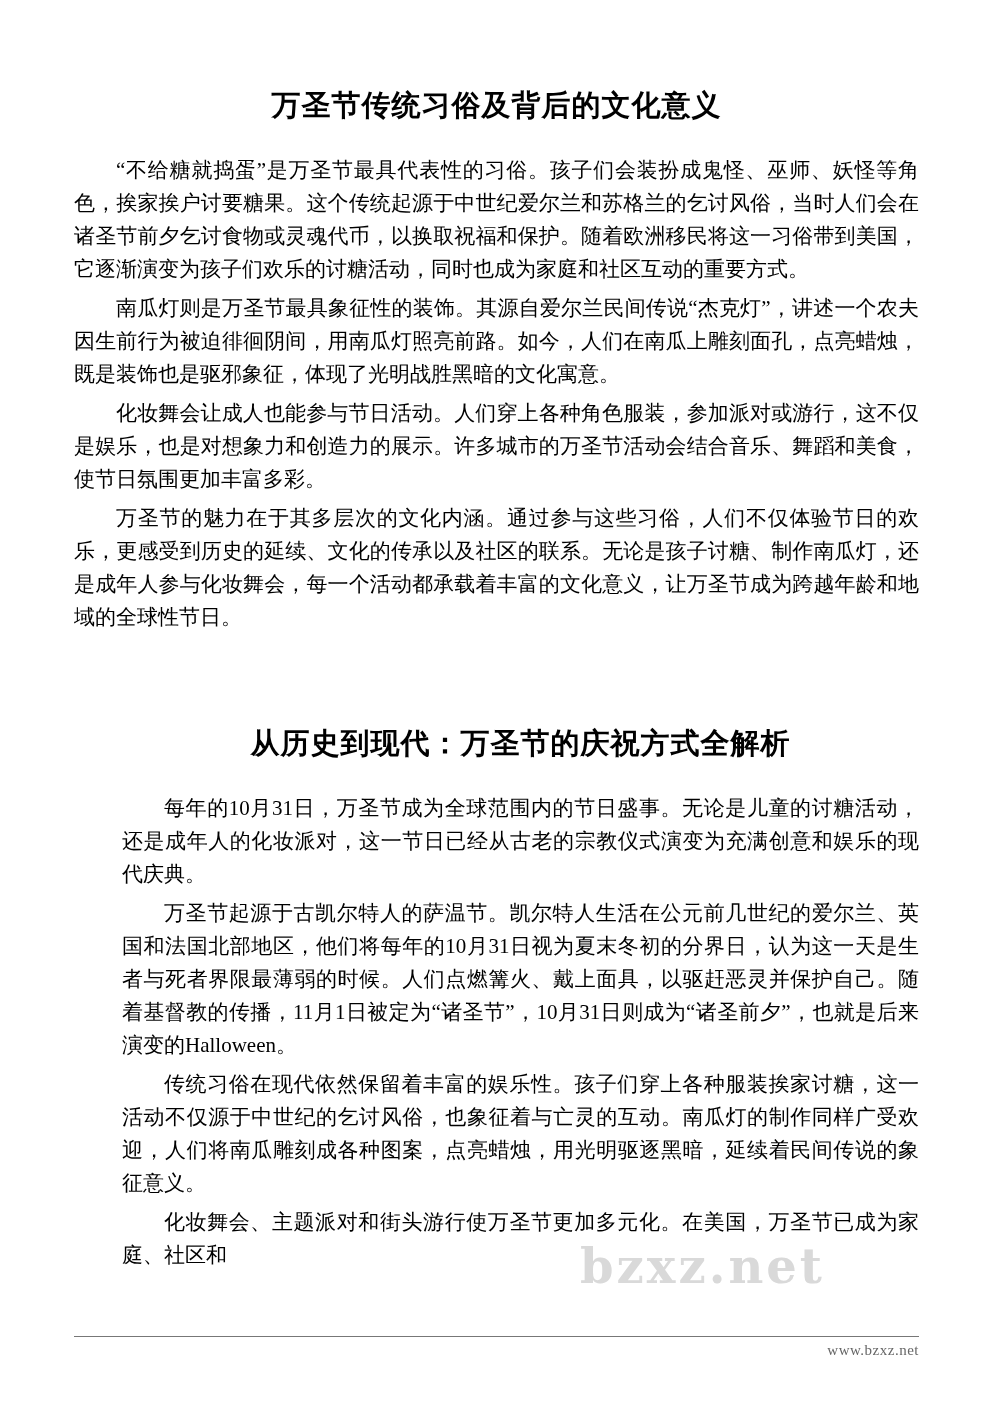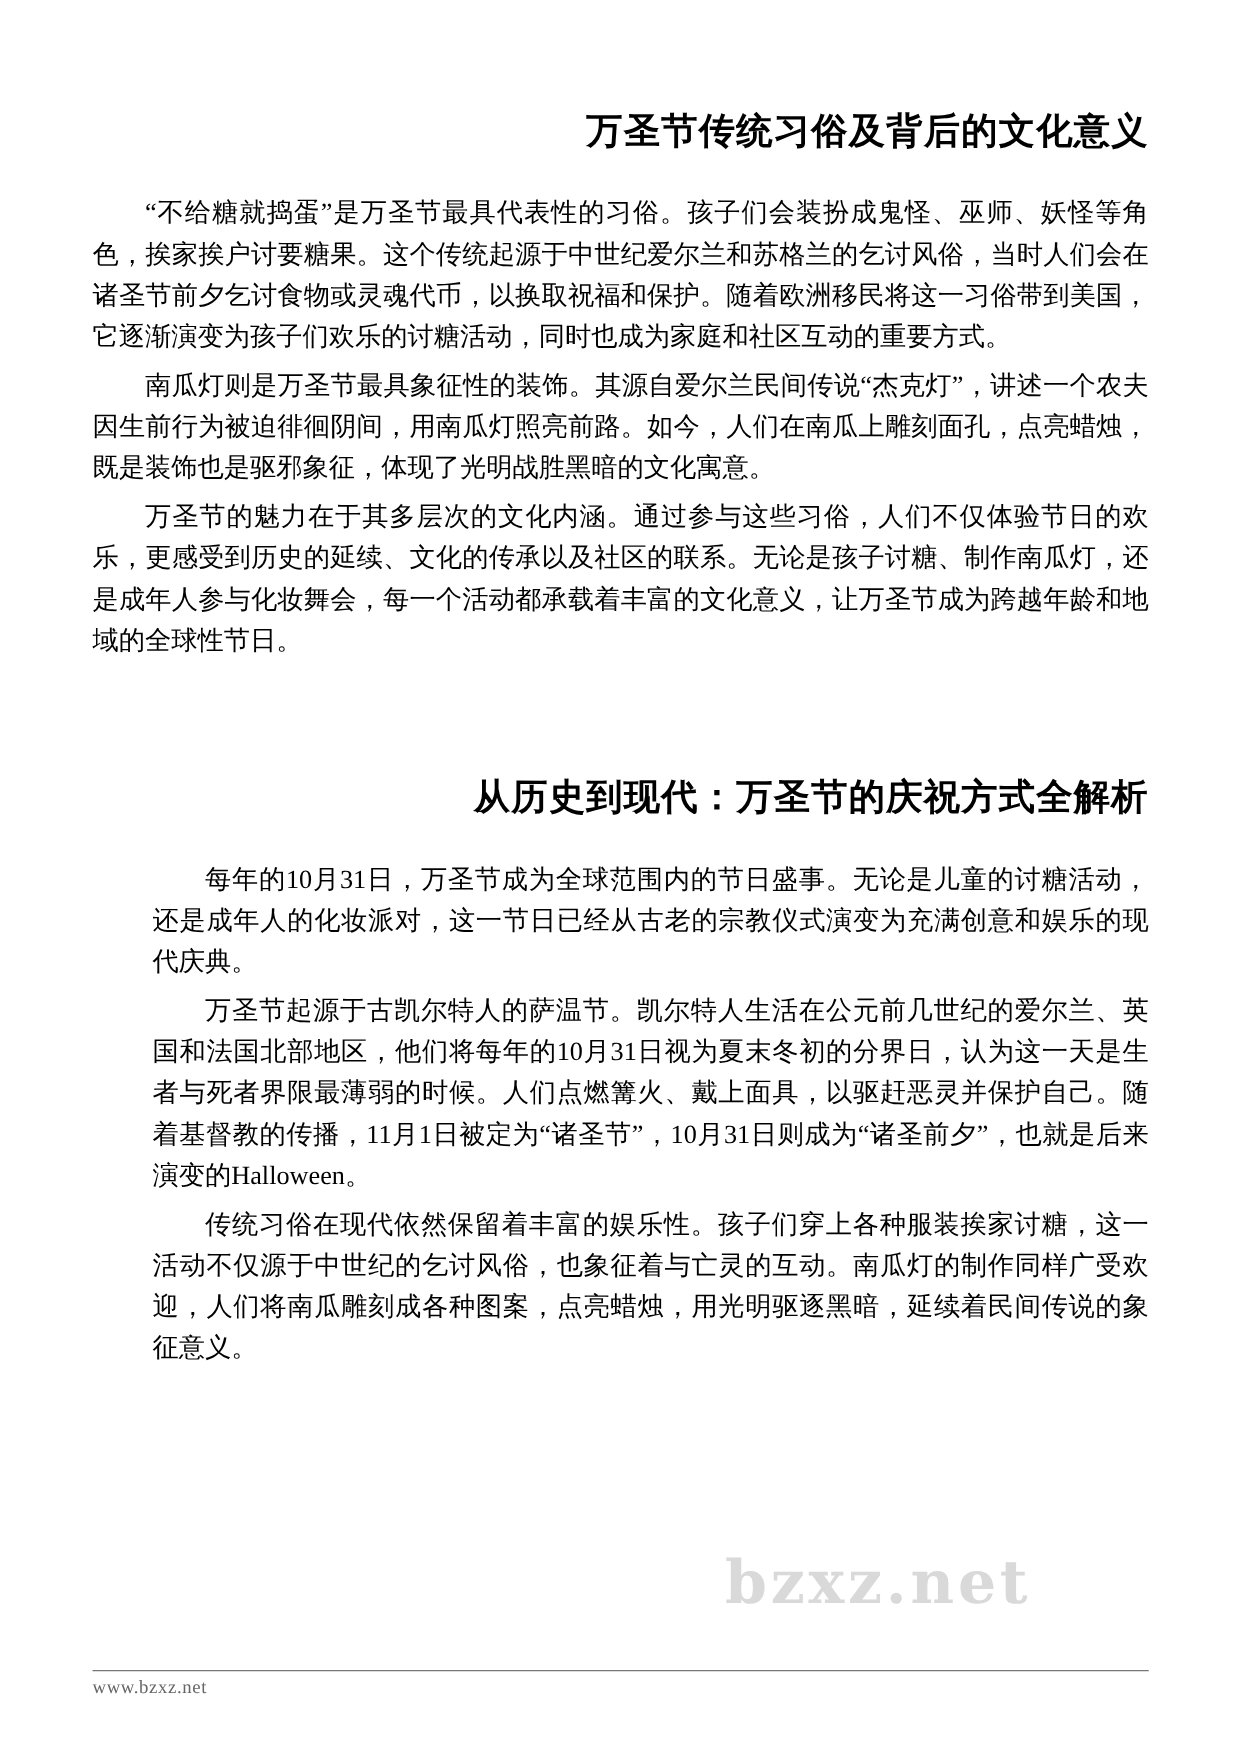--- a/index.html
+++ b/index.html
@@ -32,21 +32,21 @@
   }
   .content {
     position: relative;
     z-index: 1;
     padding: 84px 74px 0 74px;
   }
   .article-title {
     font-size: 29px;
     line-height: 42px;
     font-weight: bold;
-    text-align: right;
+    text-align: center;
     margin: 0 0 28px 0;
     letter-spacing: 1px;
   }
   .para {
     font-size: 21px;
     line-height: 33px;
     margin: 0 0 6px 0;
     text-indent: 2em;
     text-align: justify;
   }
@@ -54,20 +54,21 @@
     margin-top: 88px;
     margin-left: 48px;
   }
   .footer {
     position: absolute;
     z-index: 2;
     left: 74px;
     right: 74px;
     top: 1336px;
     border-top: 1px solid #777777;
+    text-align: right;
     padding-top: 5px;
   }
   .footer-url {
     font-size: 15px;
     color: #666666;
     letter-spacing: 0.5px;
   }
 </style>
 </head>
 <body>
@@ -75,28 +76,30 @@
 <div class="page">
 
   <div class="watermark">bzxz.net</div>
 
   <div class="content">
 
     <section class="article">
       <h1 class="article-title">万圣节传统习俗及背后的文化意义</h1>
       <p class="para">“不给糖就捣蛋”是万圣节最具代表性的习俗。孩子们会装扮成鬼怪、巫师、妖怪等角色，挨家挨户讨要糖果。这个传统起源于中世纪爱尔兰和苏格兰的乞讨风俗，当时人们会在诸圣节前夕乞讨食物或灵魂代币，以换取祝福和保护。随着欧洲移民将这一习俗带到美国，它逐渐演变为孩子们欢乐的讨糖活动，同时也成为家庭和社区互动的重要方式。</p>
       <p class="para">南瓜灯则是万圣节最具象征性的装饰。其源自爱尔兰民间传说“杰克灯”，讲述一个农夫因生前行为被迫徘徊阴间，用南瓜灯照亮前路。如今，人们在南瓜上雕刻面孔，点亮蜡烛，既是装饰也是驱邪象征，体现了光明战胜黑暗的文化寓意。</p>
+      <p class="para">化妆舞会让成人也能参与节日活动。人们穿上各种角色服装，参加派对或游行，这不仅是娱乐，也是对想象力和创造力的展示。许多城市的万圣节活动会结合音乐、舞蹈和美食，使节日氛围更加丰富多彩。</p>
       <p class="para">万圣节的魅力在于其多层次的文化内涵。通过参与这些习俗，人们不仅体验节日的欢乐，更感受到历史的延续、文化的传承以及社区的联系。无论是孩子讨糖、制作南瓜灯，还是成年人参与化妆舞会，每一个活动都承载着丰富的文化意义，让万圣节成为跨越年龄和地域的全球性节日。</p>
     </section>
 
     <section class="article article-2">
       <h1 class="article-title">从历史到现代：万圣节的庆祝方式全解析</h1>
       <p class="para">每年的10月31日，万圣节成为全球范围内的节日盛事。无论是儿童的讨糖活动，还是成年人的化妆派对，这一节日已经从古老的宗教仪式演变为充满创意和娱乐的现代庆典。</p>
       <p class="para">万圣节起源于古凯尔特人的萨温节。凯尔特人生活在公元前几世纪的爱尔兰、英国和法国北部地区，他们将每年的10月31日视为夏末冬初的分界日，认为这一天是生者与死者界限最薄弱的时候。人们点燃篝火、戴上面具，以驱赶恶灵并保护自己。随着基督教的传播，11月1日被定为“诸圣节”，10月31日则成为“诸圣前夕”，也就是后来演变的Halloween。</p>
       <p class="para">传统习俗在现代依然保留着丰富的娱乐性。孩子们穿上各种服装挨家讨糖，这一活动不仅源于中世纪的乞讨风俗，也象征着与亡灵的互动。南瓜灯的制作同样广受欢迎，人们将南瓜雕刻成各种图案，点亮蜡烛，用光明驱逐黑暗，延续着民间传说的象征意义。</p>
+      <p class="para">化妆舞会、主题派对和街头游行使万圣节更加多元化。在美国，万圣节已成为家庭、社区和</p>
     </section>
 
   </div>
 
   <div class="footer">
     <div class="footer-rule"></div>
     <div class="footer-url">www.bzxz.net</div>
   </div>
 
 </div>

